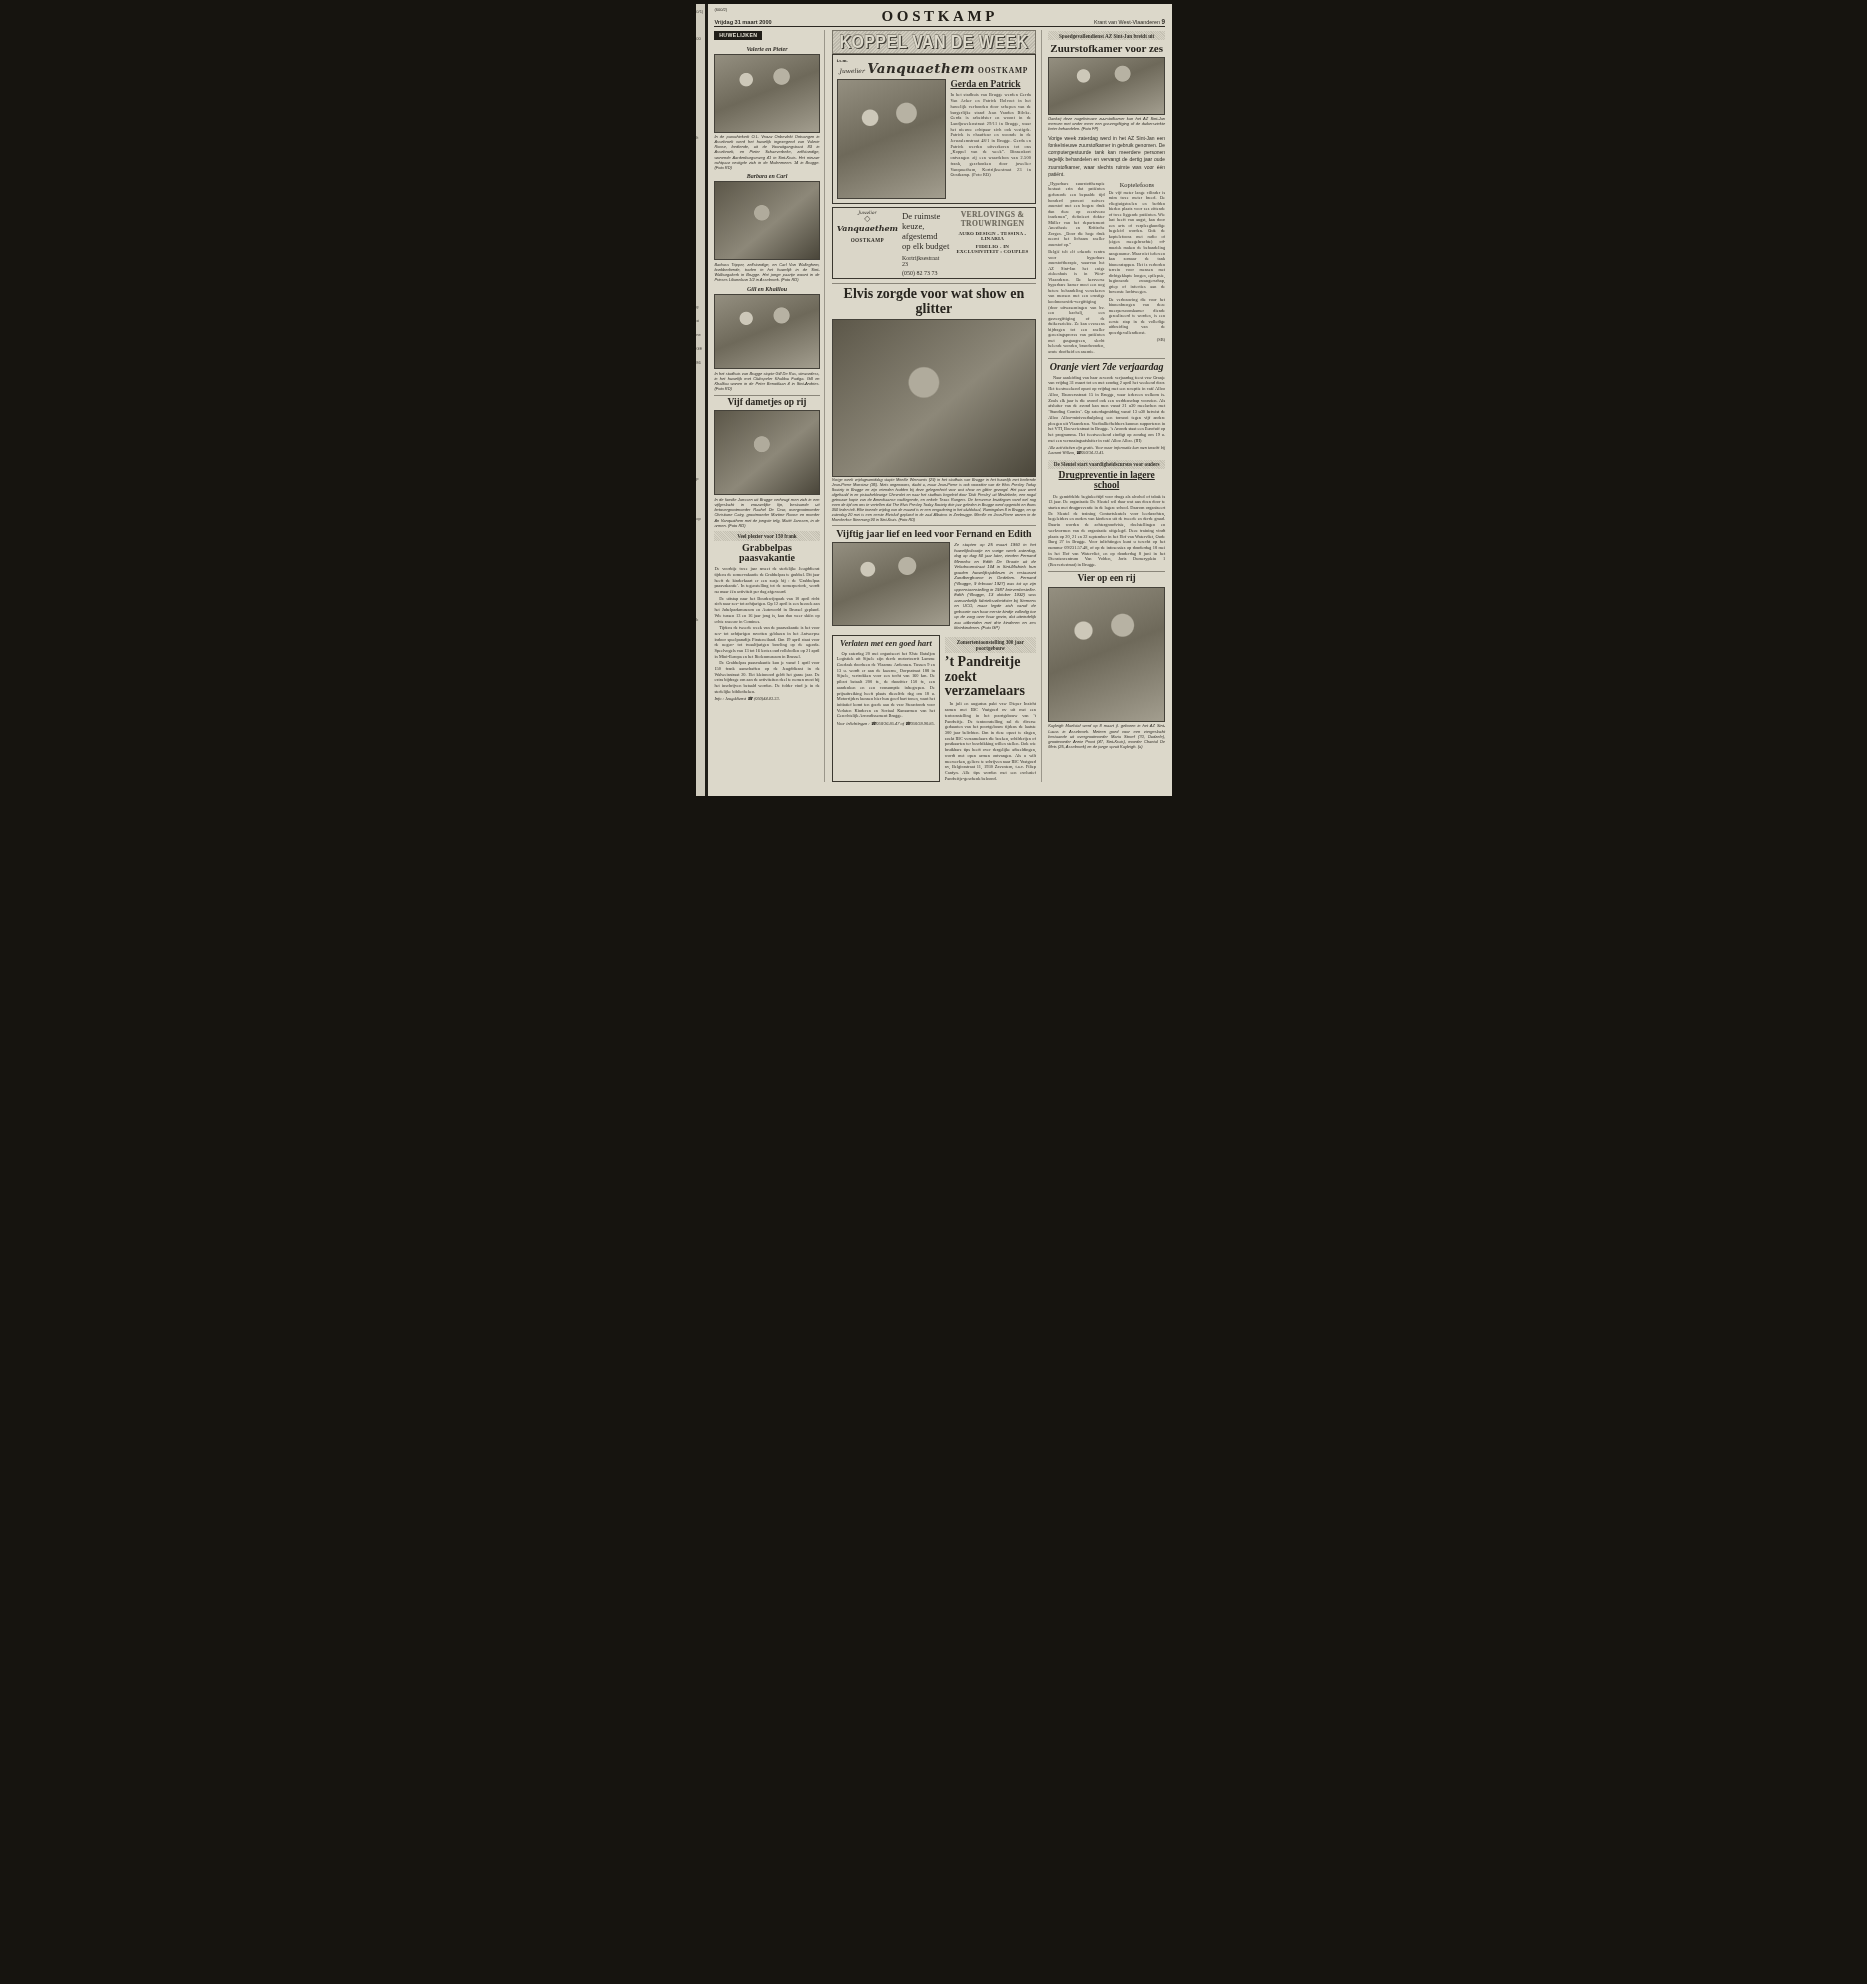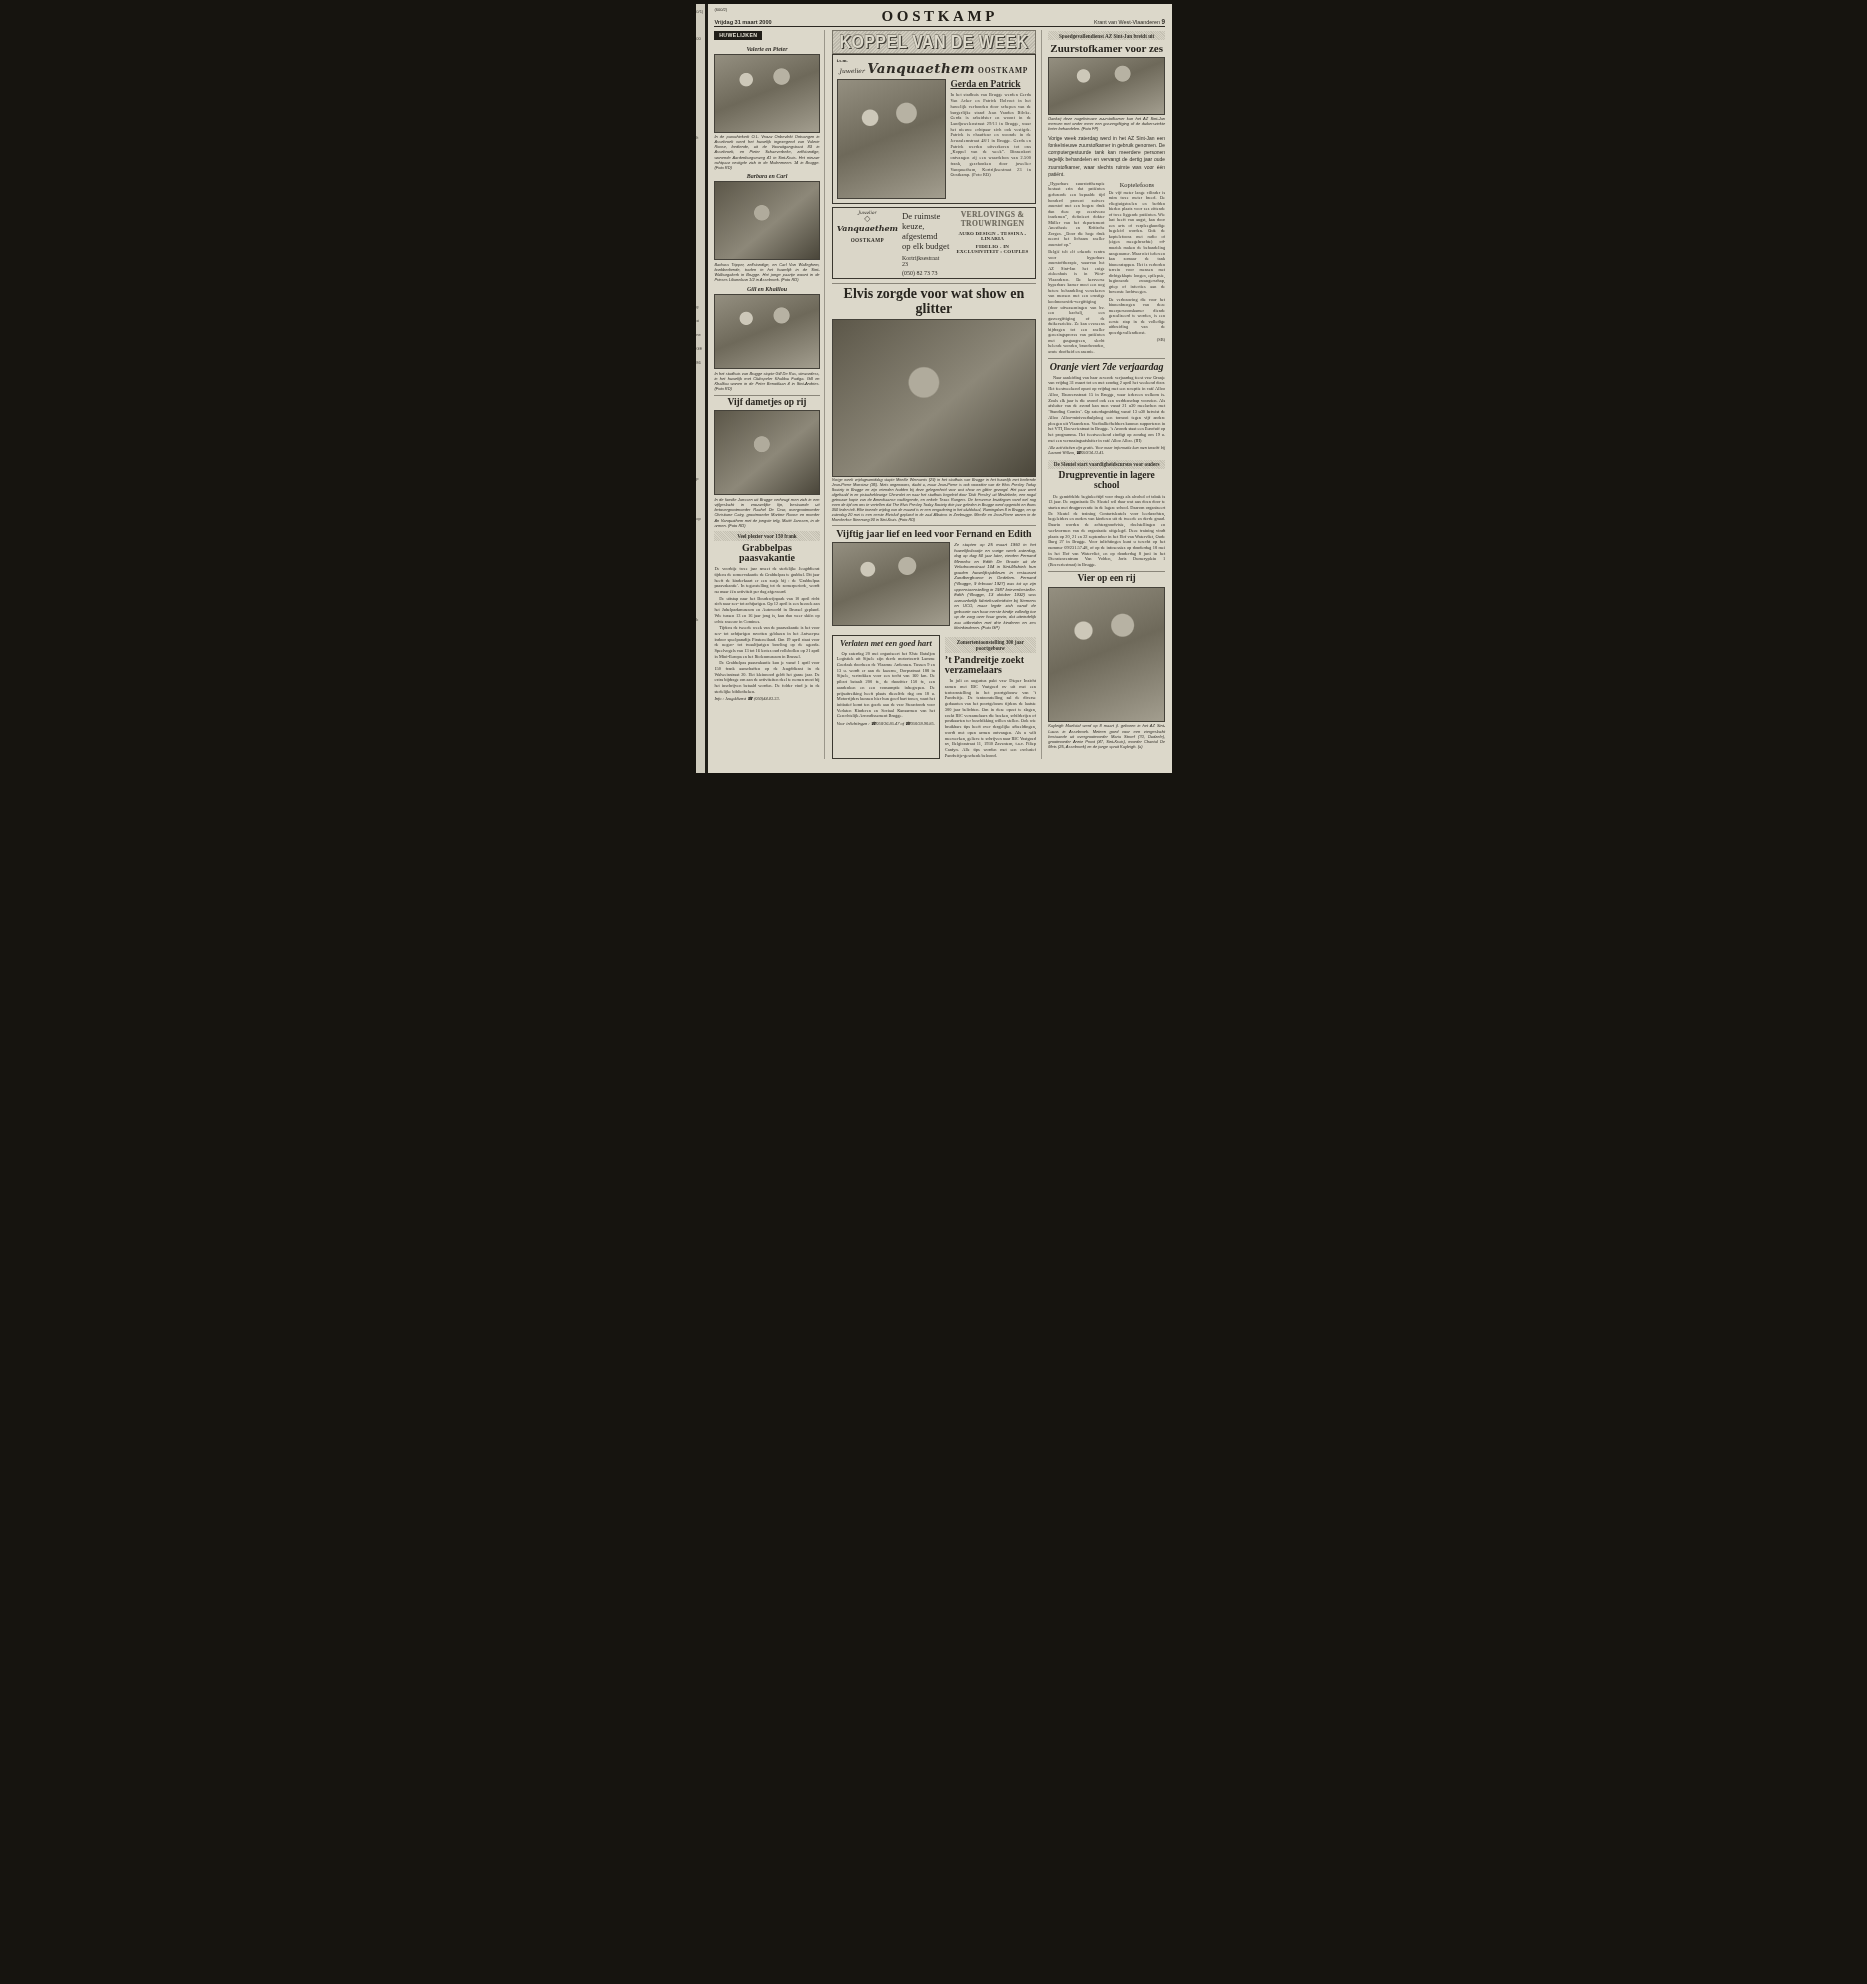--- a/index.html
+++ b/index.html
@@ -95,21 +95,21 @@
   .z-head{font-size:11px;text-align:center;}
   .z-photo{height:56px;}
   .intro{font:5px "Liberation Sans",sans-serif;line-height:1.42;text-align:justify;margin:3.2px 0;}
   .zbody{display:flex;gap:4px;border-bottom:0.4px solid #8a867a;padding-bottom:2.4px;}
   .zcol{flex:1;}
   .zcol p{font:4.2px "Liberation Serif",serif;letter-spacing:0.1px;line-height:1.32;text-align:justify;margin:0 0 1.6px;}
   .zcol h4{font:6.4px "Liberation Serif",serif;text-align:center;margin:0 0 1.6px;font-weight:normal;}
   .byline{text-align:right;font:4.4px "Liberation Serif",serif;}
   .oranje h2{font-style:italic;text-align:center;font-size:10px;}
   .note{font:italic 4.2px "Liberation Serif",serif;line-height:1.3;text-align:justify;margin-top:1.2px;}
-  .drug h2{text-align:center;font-size:9.5px;}
+  .drug h2{text-align:center;font-size:9.5px;text-decoration:underline;}
   .vier{border-top:0.4px solid #8a867a;margin-top:3.2px;}
   .vier h2{text-align:center;font-size:9.5px;}
   .vier-photo{height:133px;}
 </style>
 </head>
 <body>
 
 <div class="scan">
   <div class="edge">
     <span>0/1)</span>
@@ -228,21 +228,21 @@
         </div>
 
         <div class="bottom-row">
           <div class="motoren-box">
             <h3>Verlaten met een goed hart</h3>
             <p class="serif-p indent">Op zaterdag 20 mei organiseert het 92ste Bataljon Logistiek uit Sijsele zijn derde motortoerrit Lamme Goedzak doorheen de Vlaamse Ardennen. Tussen 9 en 13 u. wordt er aan de kazerne, Dorpsstraat 188 in Sijsele, vertrokken voor een tocht van 160 km. De piloot betaalt 200 fr., de duozitter 150 fr., een aandenken en een consumptie inbegrepen. De prijsuitreiking heeft plaats diezelfde dag om 18 u. Motorrijders kunnen hier hun goed hart tonen, want het initiatief komt ten goede aan de vzw Steunfonds voor Verlaten Kinderen en Sociaal Kansarmen van het Gerechtelijk Arrondissement Brugge.</p>
             <p class="info-line">Voor inlichtingen : ☎050/36.85.47 of ☎050/38.90.85.</p>
           </div>
           <div>
             <div class="kicker">Zomertentoonstelling 300 jaar poortgebouw</div>
-            <h2 class="hl" style="font-size:10px">’t Pandreitje zoekt verzamelaars</h2>
+            <h2 class="hl" style="font-size:14px">’t Pandreitje zoekt verzamelaars</h2>
             <p class="serif-p indent">In juli en augustus pakt vzw Dieper Inzicht samen met IBC Vastgoed nv uit met een tentoonstelling in het poortgebouw van ’t Pandreitje. De tentoonstelling zal de diverse gedaanten van het poortgebouw tijdens de laatste 300 jaar belichten. Om in deze opzet te slagen, zoekt IBC verzamelaars die boeken, schilderijen of postkaarten ter beschikking willen stellen. Ook wie bruikbare tips heeft over dergelijke afbeeldingen, wordt met open armen ontvangen. Als u wilt meewerken, gelieve te schrijven naar IBC Vastgoed nv, Belgicastraat 11, 1930 Zaventem, t.a.v. Filiep Canfyn. Alle tips worden met een exclusief Pandreitje-geschenk beloond.</p>
           </div>
         </div>
       </section>
 
       <section>
         <div>
           <div class="kicker" style="margin-top:0.8px">Spoedgevallendienst AZ Sint-Jan breidt uit</div>
           <h2 class="hl z-head">Zuurstofkamer voor zes</h2>
           <div class="photo z-photo"></div>

